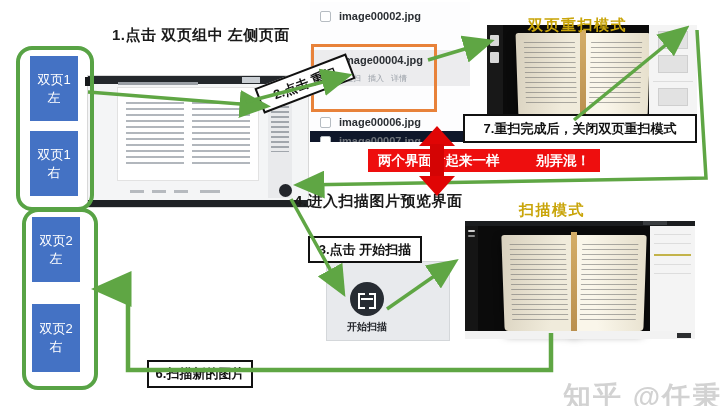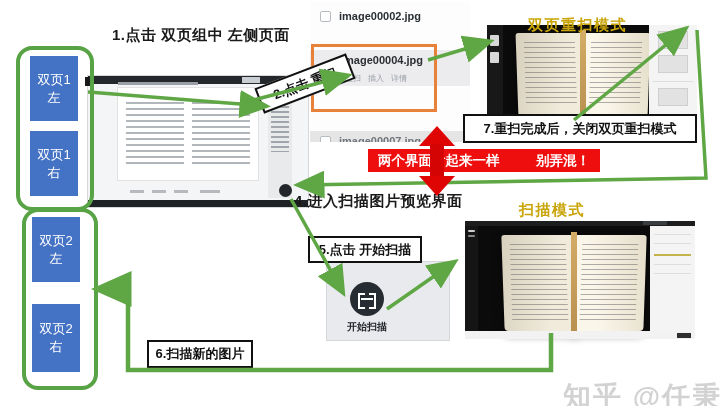--- a/index.html
+++ b/index.html
@@ -38,21 +38,21 @@
   .file-panel{left:310px;top:2px;width:160px;height:140px;background:#fdfdfe;z-index:1;overflow:hidden;}
   .file-row{position:absolute;left:0;width:100%;height:20px;display:flex;align-items:center;gap:8px;padding-left:10px;box-sizing:border-box;}
   .file-row input{appearance:none;-webkit-appearance:none;width:11px;height:11px;border:1.5px solid #b6bcc2;
                   border-radius:2px;background:#fff;margin:0;}
   .file-row .fname{font-size:11px;font-weight:700;color:#2a2e33;}
   .row-selected{background:#ececee;}
   .row-actions{position:absolute;left:0;width:100%;height:16px;background:#ececee;display:flex;align-items:center;
                gap:7px;padding-left:12px;box-sizing:border-box;}
   .row-actions span{font-size:8px;color:#9aa0a8;}
   .row-dim .fname{color:#70757c;}
-  .row-alt{background:#e5e5e5;}
+  .row-alt{background:#0f172a;}
   .orange-box{left:311px;top:44px;width:120px;height:62px;border:3px solid #e8823a;z-index:2;}
 
   
   .rot-label{left:256px;top:70px;width:94px;height:23px;background:#fff;border:2px solid #111;
              transform:rotate(-21deg);display:flex;align-items:center;justify-content:center;
              font-size:13px;font-weight:600;z-index:4;white-space:nowrap;}
 
   
   .mode-title{font-size:15px;font-weight:700;color:#c9a50a;letter-spacing:1.5px;z-index:4;white-space:nowrap;}
 
@@ -161,20 +161,24 @@
     </div>
     <div class="file-row row-selected" style="top:48px;padding-left:31px;">
       <span class="fname">image00004.jpg</span>
     </div>
     <div class="row-actions" style="top:68px;">
       <span>删除</span>
       <span>重扫</span>
       <span>插入</span>
       <span>详情</span>
     </div>
+    <div class="file-row" style="top:110px;">
+      <input type="checkbox" style="">
+      <span class="fname">image00006.jpg</span>
+    </div>
     <div class="file-row row-dim row-alt" style="top:129px;">
       <input type="checkbox" style="">
       <span class="fname">image00007.jpg</span>
     </div>
   </div>
   <div class="abs orange-box"></div>
 
   <div class="abs rot-label">2.点击 重扫</div>
 
   <div class="abs mode-title" style="left:528px;top:5px;margin-top:11px;">双页重扫模式</div>
@@ -206,21 +210,21 @@
     <span>别弄混！</span>
   </div>
   <div class="abs red-arrow">
     <div class="ra-up"></div>
     <div class="ra-shaft"></div>
     <div class="ra-down"></div>
   </div>
 
   <div class="abs step-text" style="left:294px;top:192px;">4.进入扫描图片预览界面</div>
 
-  <div class="abs step-box" style="left:308px;top:236px;width:110px;height:23px;">5.点击 开始扫描</div>
+  <div class="abs step-box" style="left:308px;top:236px;width:110px;height:23px;">3.点击 开始扫描</div>
 
   <div class="abs mode-title" style="left:519px;top:201px;">扫描模式</div>
 
   <div class="abs scan-panel">
     <div class="scan-circle">
       <div class="brk brk-l"></div>
       <div class="brk brk-r"></div>
       <div class="brk-bar"></div>
     </div>
     <div class="scan-label">开始扫描</div>
@@ -245,21 +249,21 @@
       <div class="sb-line"></div>
       <div class="sb-olive"></div>
       <div class="sb-line"></div>
       <div class="sb-line"></div>
     </div>
     <div class="statusbar">
       <div class="status-btn"></div>
     </div>
   </div>
 
-  <div class="abs step-box" style="left:147px;top:340px;width:102px;height:24px;">6.扫描新的图片</div>
+  <div class="abs step-box" style="left:147px;top:360px;width:102px;height:24px;">6.扫描新的图片</div>
 
   <div class="abs watermark">知乎 @任秉道</div>
 
   <svg id="arrows" viewBox="0 0 720 406">
     <defs>
       <marker id="ah" markerWidth="9" markerHeight="8" refX="7" refY="4" orient="auto">
         <path d="M0,0 L9,4 L0,8 z" fill="#5fa644"></path>
       </marker>
     </defs>
     <path d="M88,92 L264,106" stroke="#5fa644" stroke-width="3.5" fill="none" marker-end="url(#ah)"></path>

